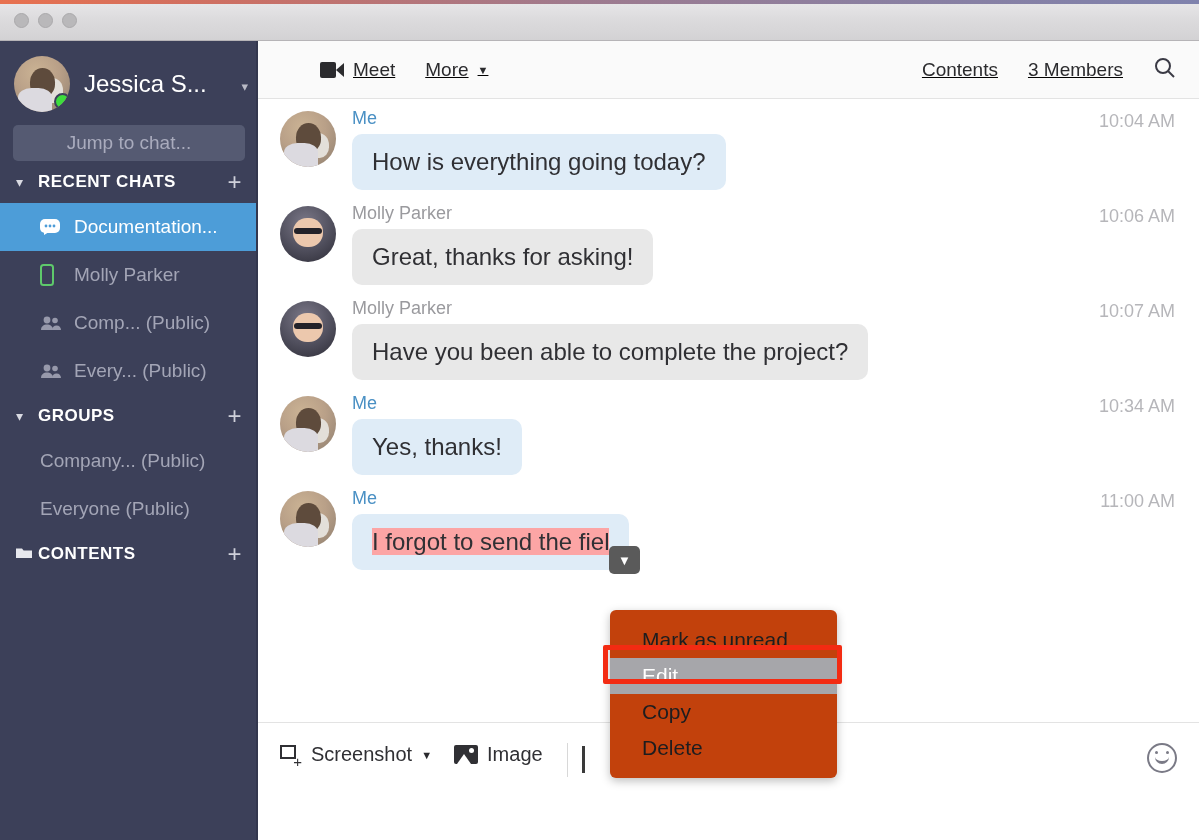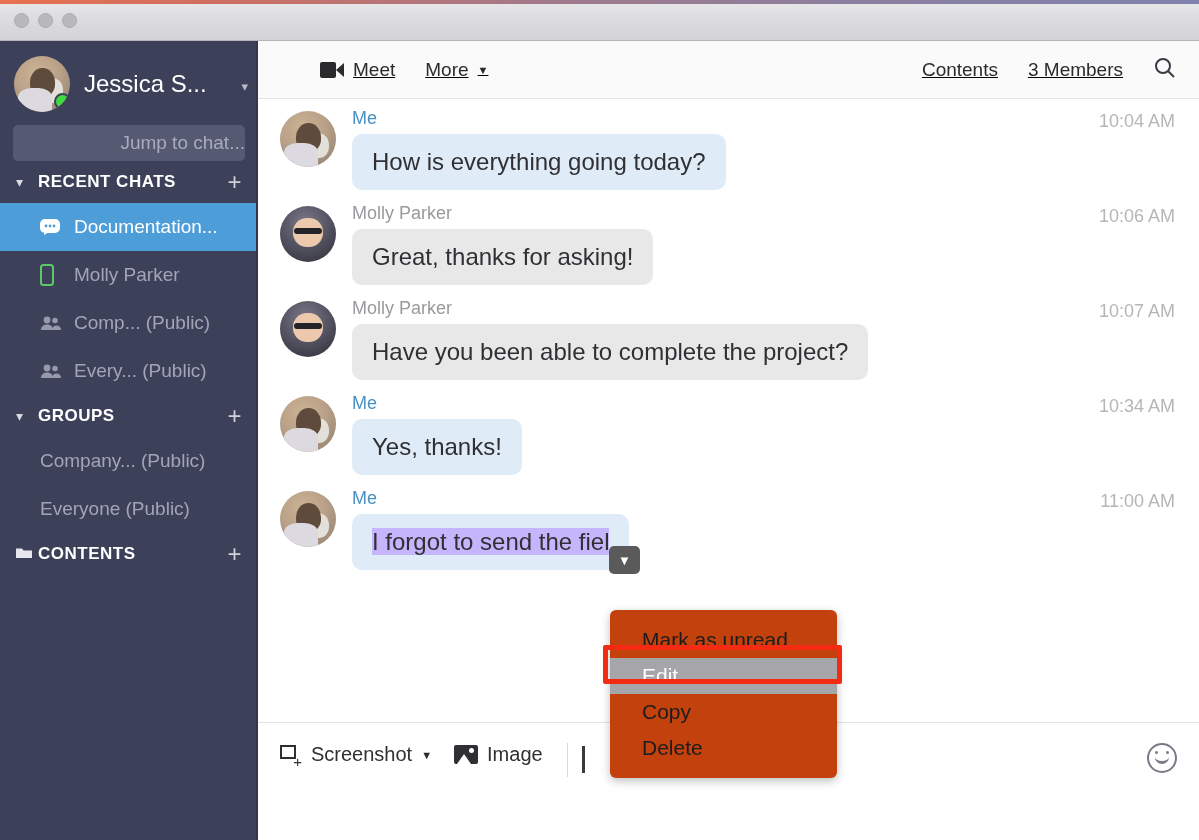--- a/index.html
+++ b/index.html
@@ -84,21 +84,21 @@
     margin-left: 14px; font-size: 24px; color: #fff;
     white-space: nowrap; overflow: hidden;
   }
   .user-caret {
     position: absolute; right: 10px; top: 38px;
     color: #b9bac6; font-size: 13px;
   }
   .jump-box {
     margin: 12px 13px 0 13px; height: 36px;
     background: #555a72; border-radius: 5px;
-    display: flex; align-items: center; justify-content: flex-end;
+    display: flex; align-items: center; justify-content: center;
     color: #a9abbd; font-size: 19px;
   }
 
   .section-head {
     display: flex; align-items: center;
     height: 42px; padding: 0 16px 0 16px;
     font-size: 17px; font-weight: bold; color: #ffffff;
     letter-spacing: .5px;
   }
   .section-head .chev {
@@ -219,21 +219,21 @@
   .bubble {
     display: inline-block;
     border-radius: 10px;
     padding: 13px 20px;
     font-size: 24px; color: #303034;
     line-height: 1.25;
     max-width: 700px;
   }
   .bubble.me { background: #dfecf7; }
   .bubble.other { background: #e8e8e8; }
-  .bubble .sel { background: #c4b5fd; }
+  .bubble .sel { background: #fca5a5; }
   .msg-time {
     position: absolute; right: 24px; top: 8px;
     font-size: 18px; color: #b6b6ba;
   }
 
   .dropdown-toggle {
     position: absolute;
     left: 351px; top: 63px;
     width: 31px; height: 28px;
     background: #5a5a5a; border-radius: 5px;

